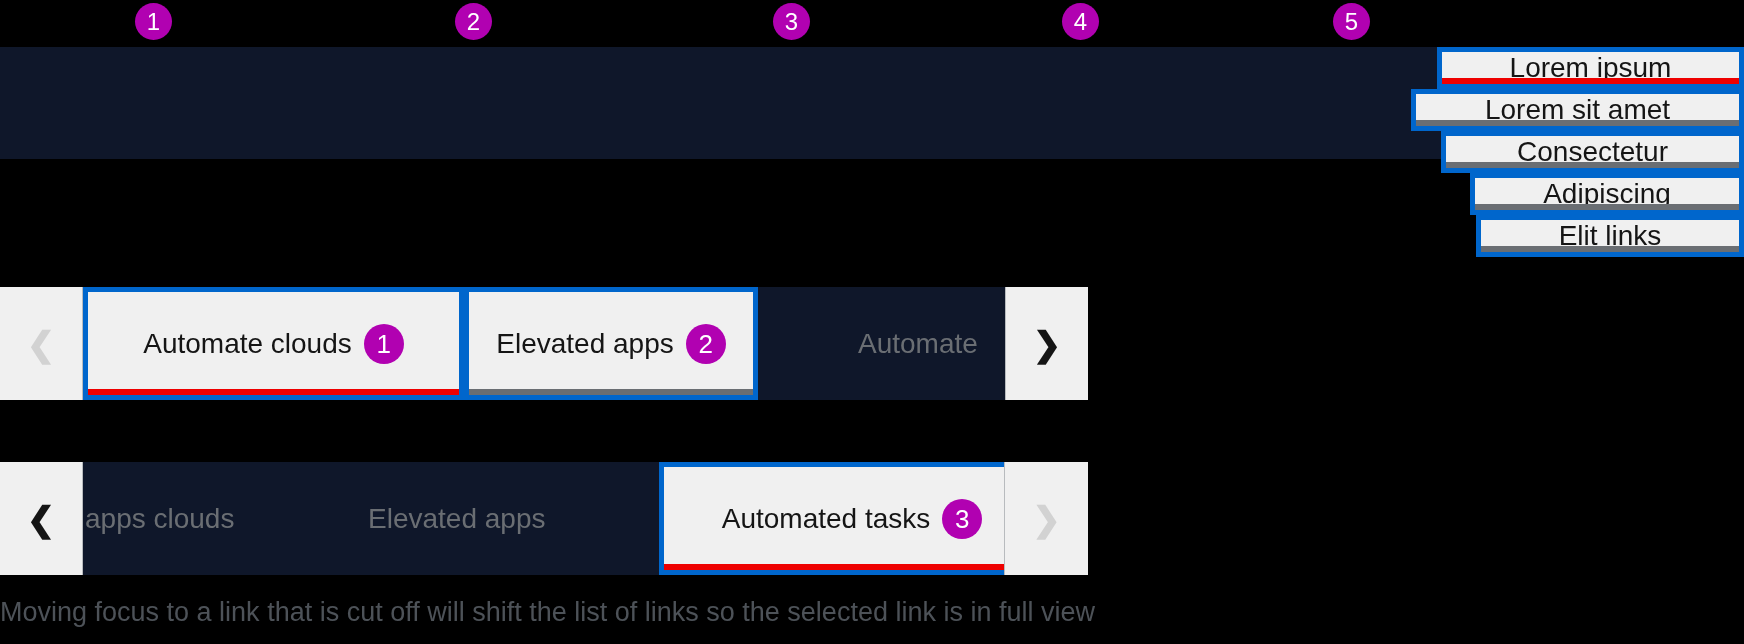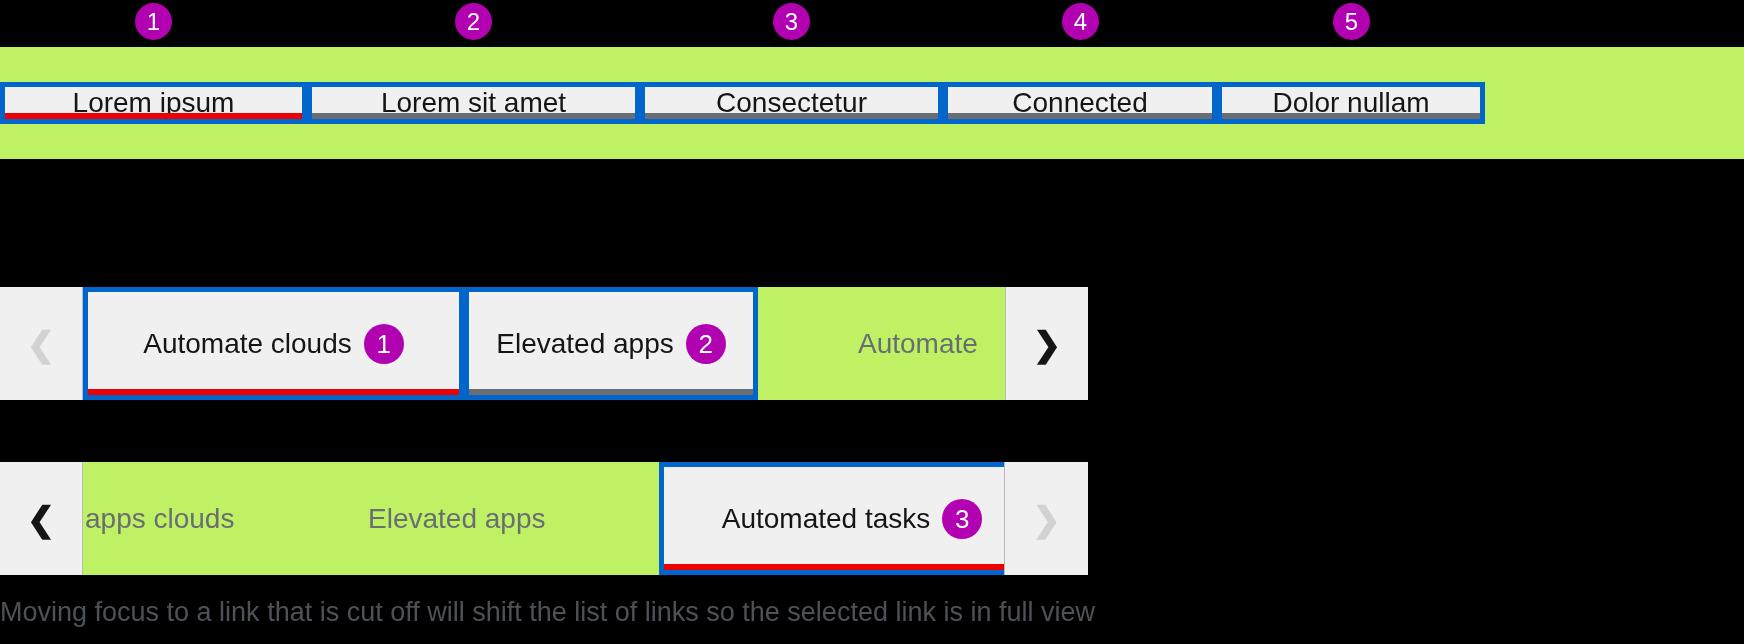--- a/index.html
+++ b/index.html
@@ -1,20 +1,20 @@
 <!DOCTYPE html>
 <html><head>
 <meta charset="utf-8">
 <style>
   html,body{margin:0;padding:0;background:#000;}
   #canvas{position:relative;width:1744px;height:644px;background:#000;overflow:hidden;
           font-family:"Liberation Sans",sans-serif;}
 
   
-  .tabbar{position:absolute;background:#bef264;display:flex;align-items:center;}
+  .tabbar{position:absolute;background:#0f172a;display:flex;align-items:flex-end;flex-direction:column;}
   .tab{position:relative;box-sizing:border-box;border:5px solid #0066cc;background:#f0f0f0;
        display:flex;align-items:center;justify-content:center;gap:12px;
        font-size:28px;color:#151515;}
   .tab .indicator{position:absolute;left:0;right:0;bottom:0;height:6px;}
   .indicator.active{background:#ee0000;}
   .indicator.inactive{background:#6a6e73;}
 
   
   .badge{display:flex;align-items:center;justify-content:center;
          width:37px;height:37px;border-radius:50%;background:#b101b1;
@@ -59,25 +59,25 @@
     </div>
     <div class="tab" style="width:333px">
       <span>Lorem sit amet</span>
       <span class="indicator inactive"></span>
     </div>
     <div class="tab" style="width:303px">
       <span>Consectetur</span>
       <span class="indicator inactive"></span>
     </div>
     <div class="tab" style="width:274px">
-      <span>Connected</span>
+      <span>Adipiscing</span>
       <span class="indicator inactive"></span>
     </div>
     <div class="tab" style="width:268px">
-      <span>Dolor nullam</span>
+      <span>Elit links</span>
       <span class="indicator inactive"></span>
     </div>
   </div>
 
   <div id="bar2" class="tabbar">
     <div class="scrollbtn disabled" style="left:0;width:82px;border-right:1px solid #b8bbbe">
       <span>❮</span>
     </div>
     <div class="tab abs-tab" style="left:83px;width:381px">
       <span>Automate clouds</span>

